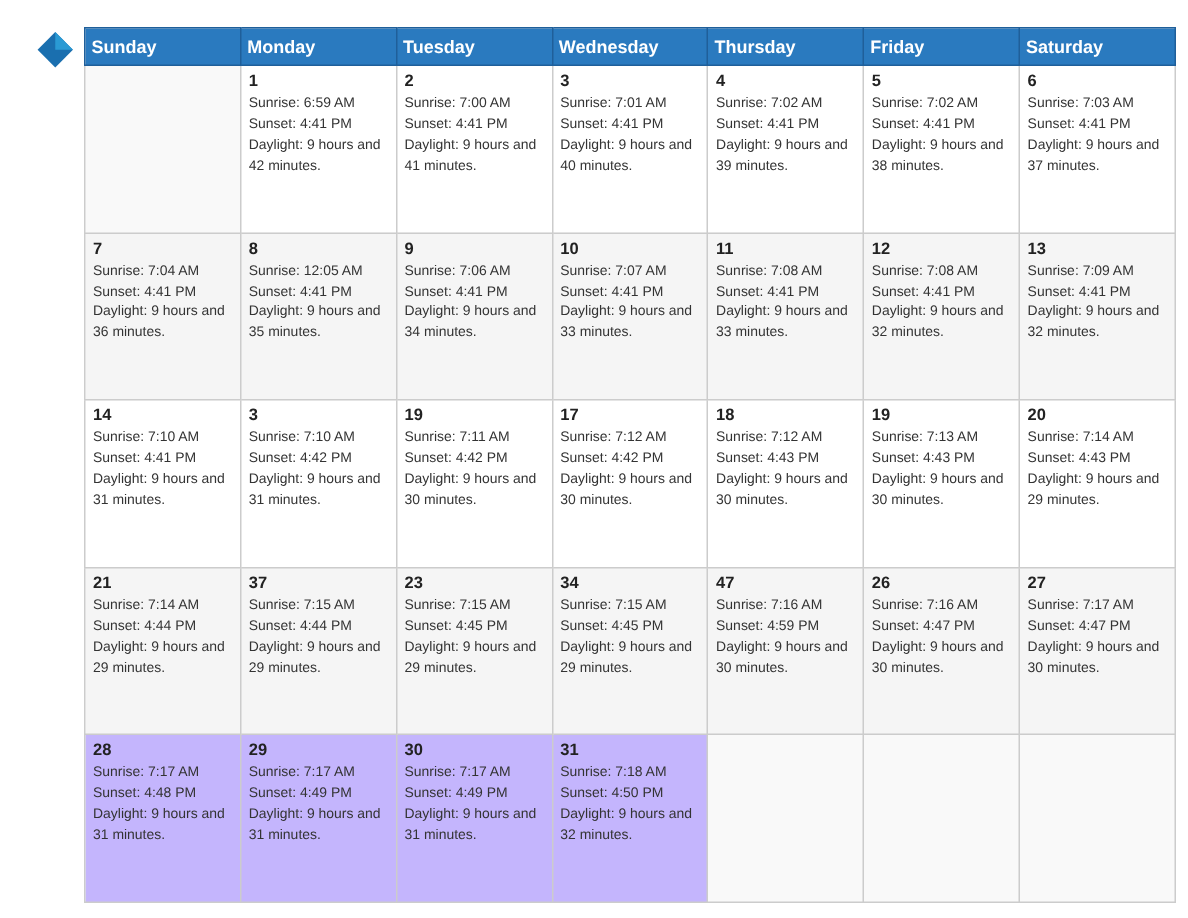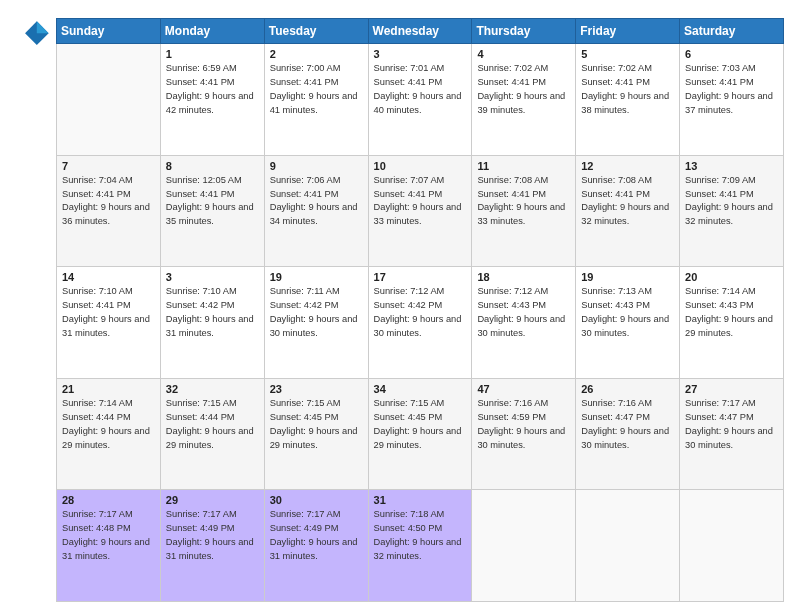--- a/index.html
+++ b/index.html
@@ -301,21 +301,21 @@
         <tr>
           <td>
           <span class="day-num">21</span>
           <div class="day-info">
             <div>Sunrise: 7:14 AM</div>
             <div>Sunset: 4:44 PM</div>
             <div>Daylight: 9 hours and 29 minutes.</div>
           </div>
         </td>
           <td>
-          <span class="day-num">32</span>
+          <span class="day-num">37</span>
           <div class="day-info">
             <div>Sunrise: 7:15 AM</div>
             <div>Sunset: 4:44 PM</div>
             <div>Daylight: 9 hours and 29 minutes.</div>
           </div>
         </td>
           <td>
           <span class="day-num">23</span>
           <div class="day-info">
             <div>Sunrise: 7:15 AM</div>

